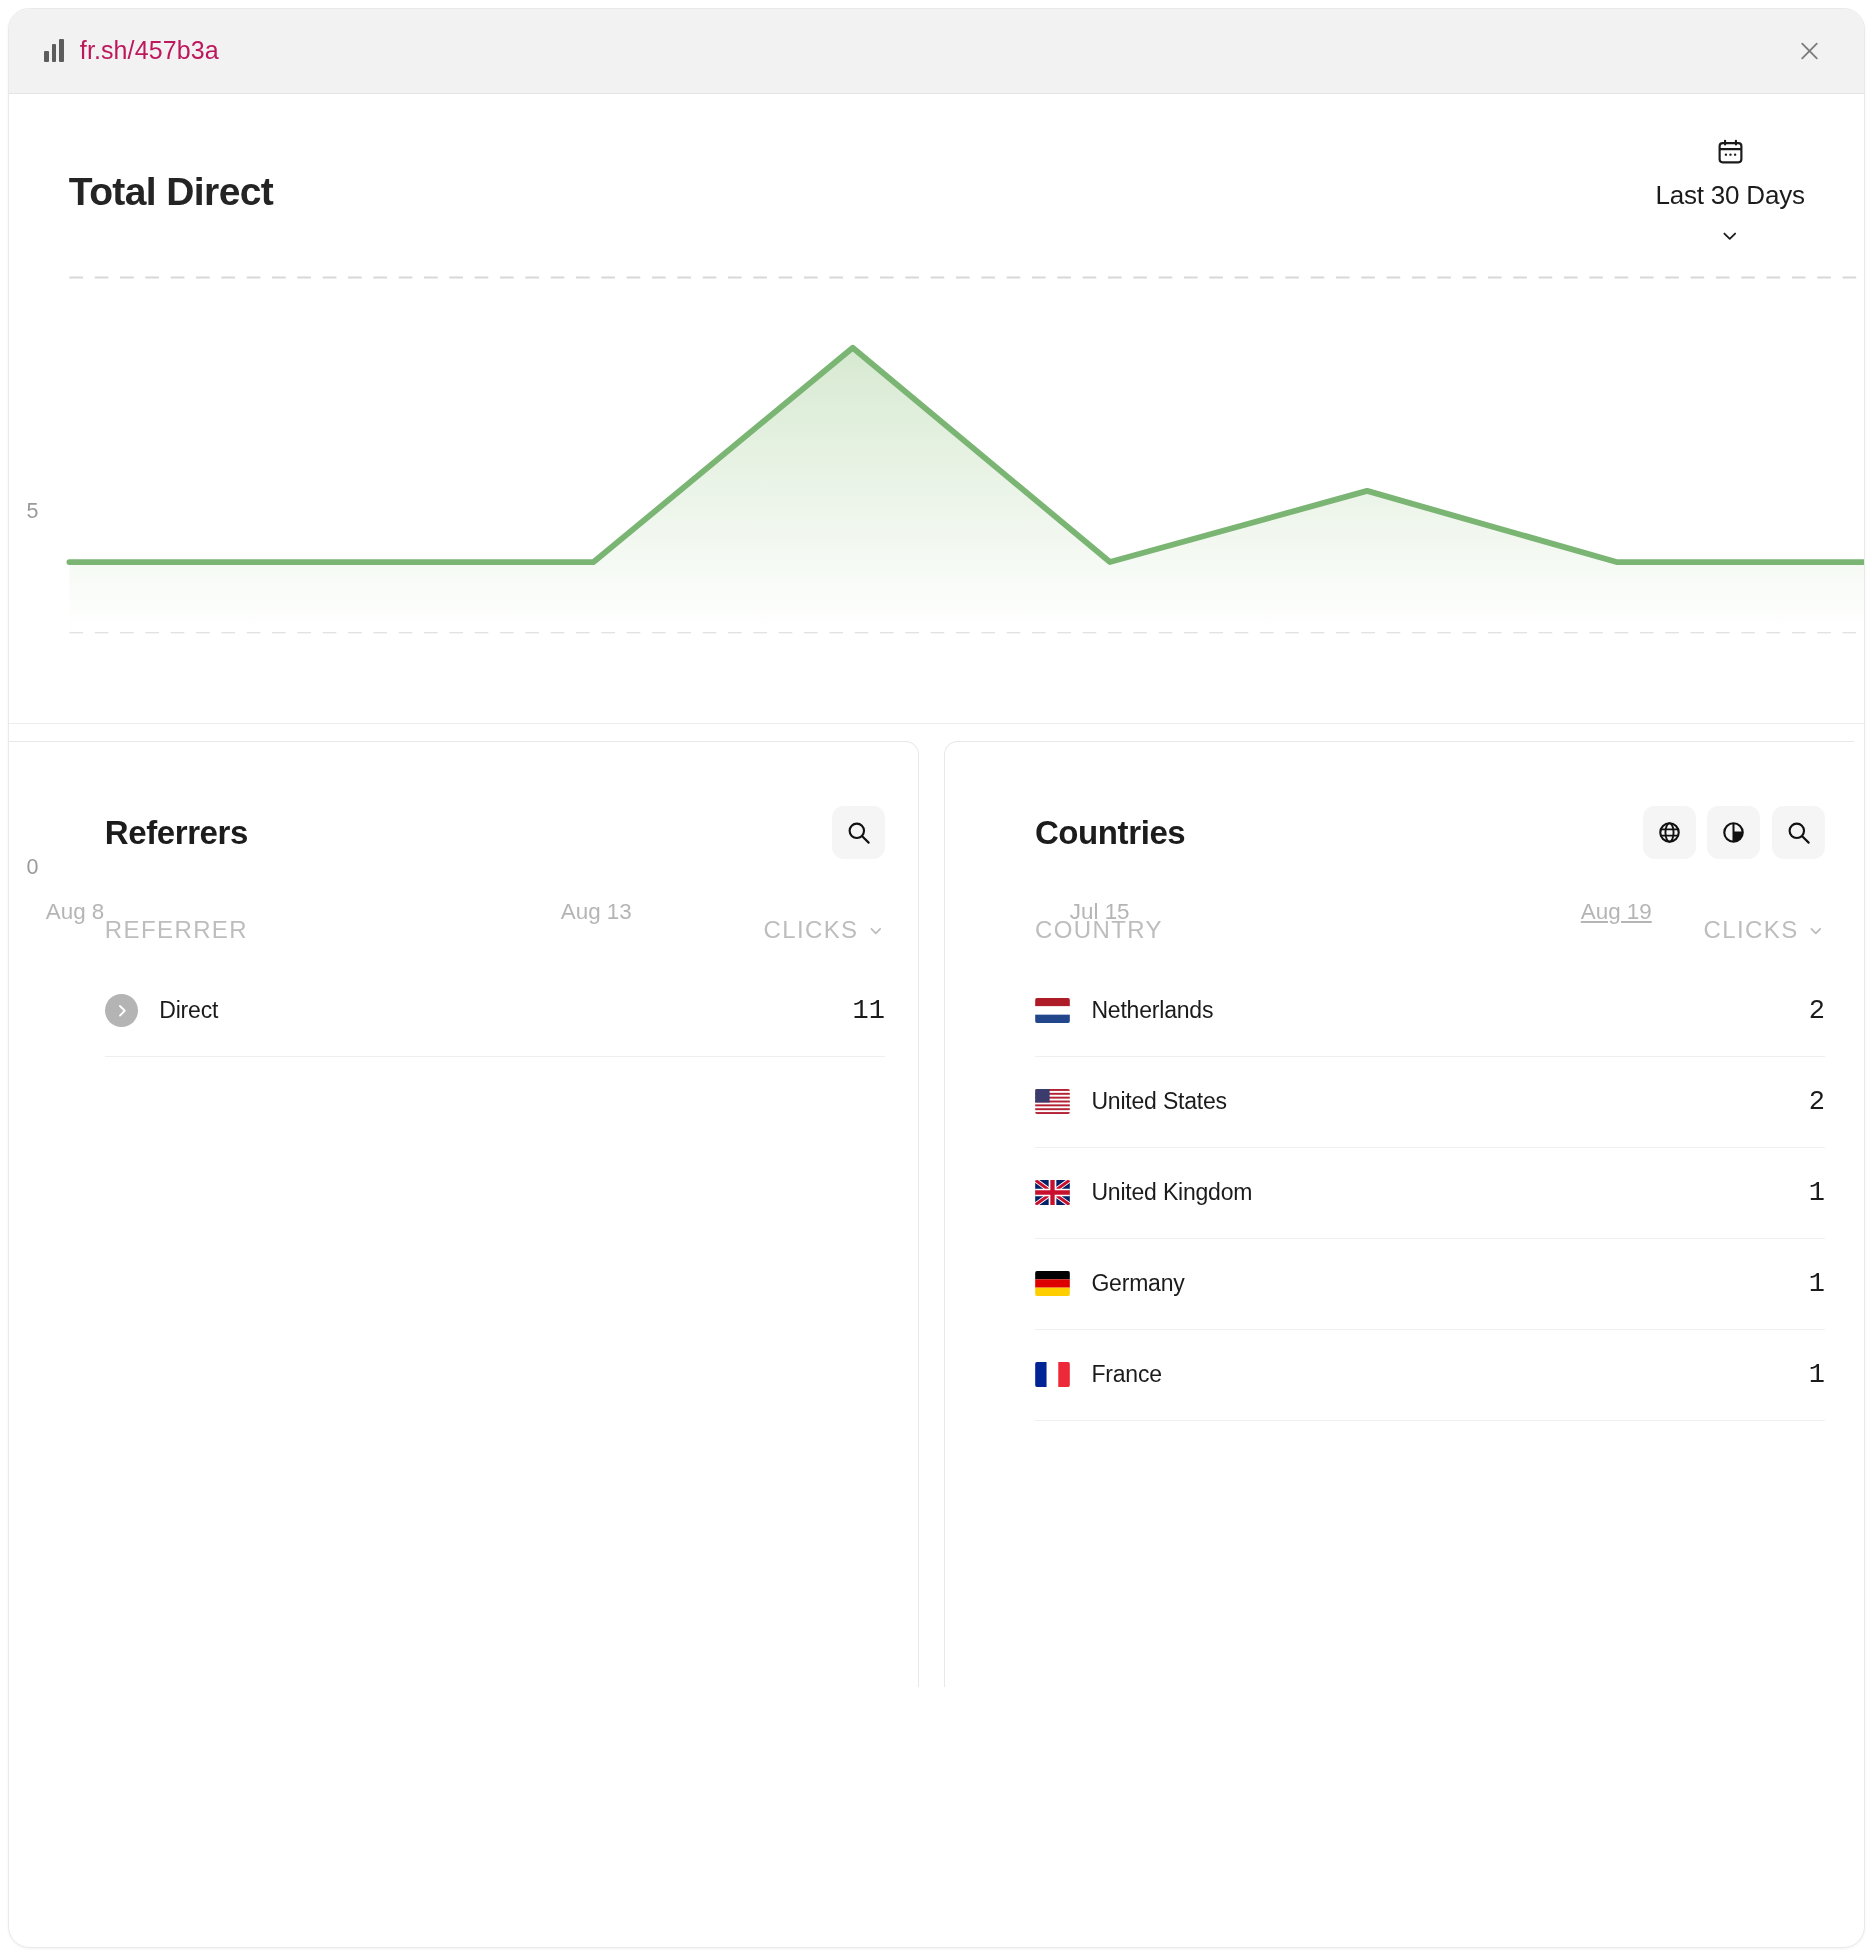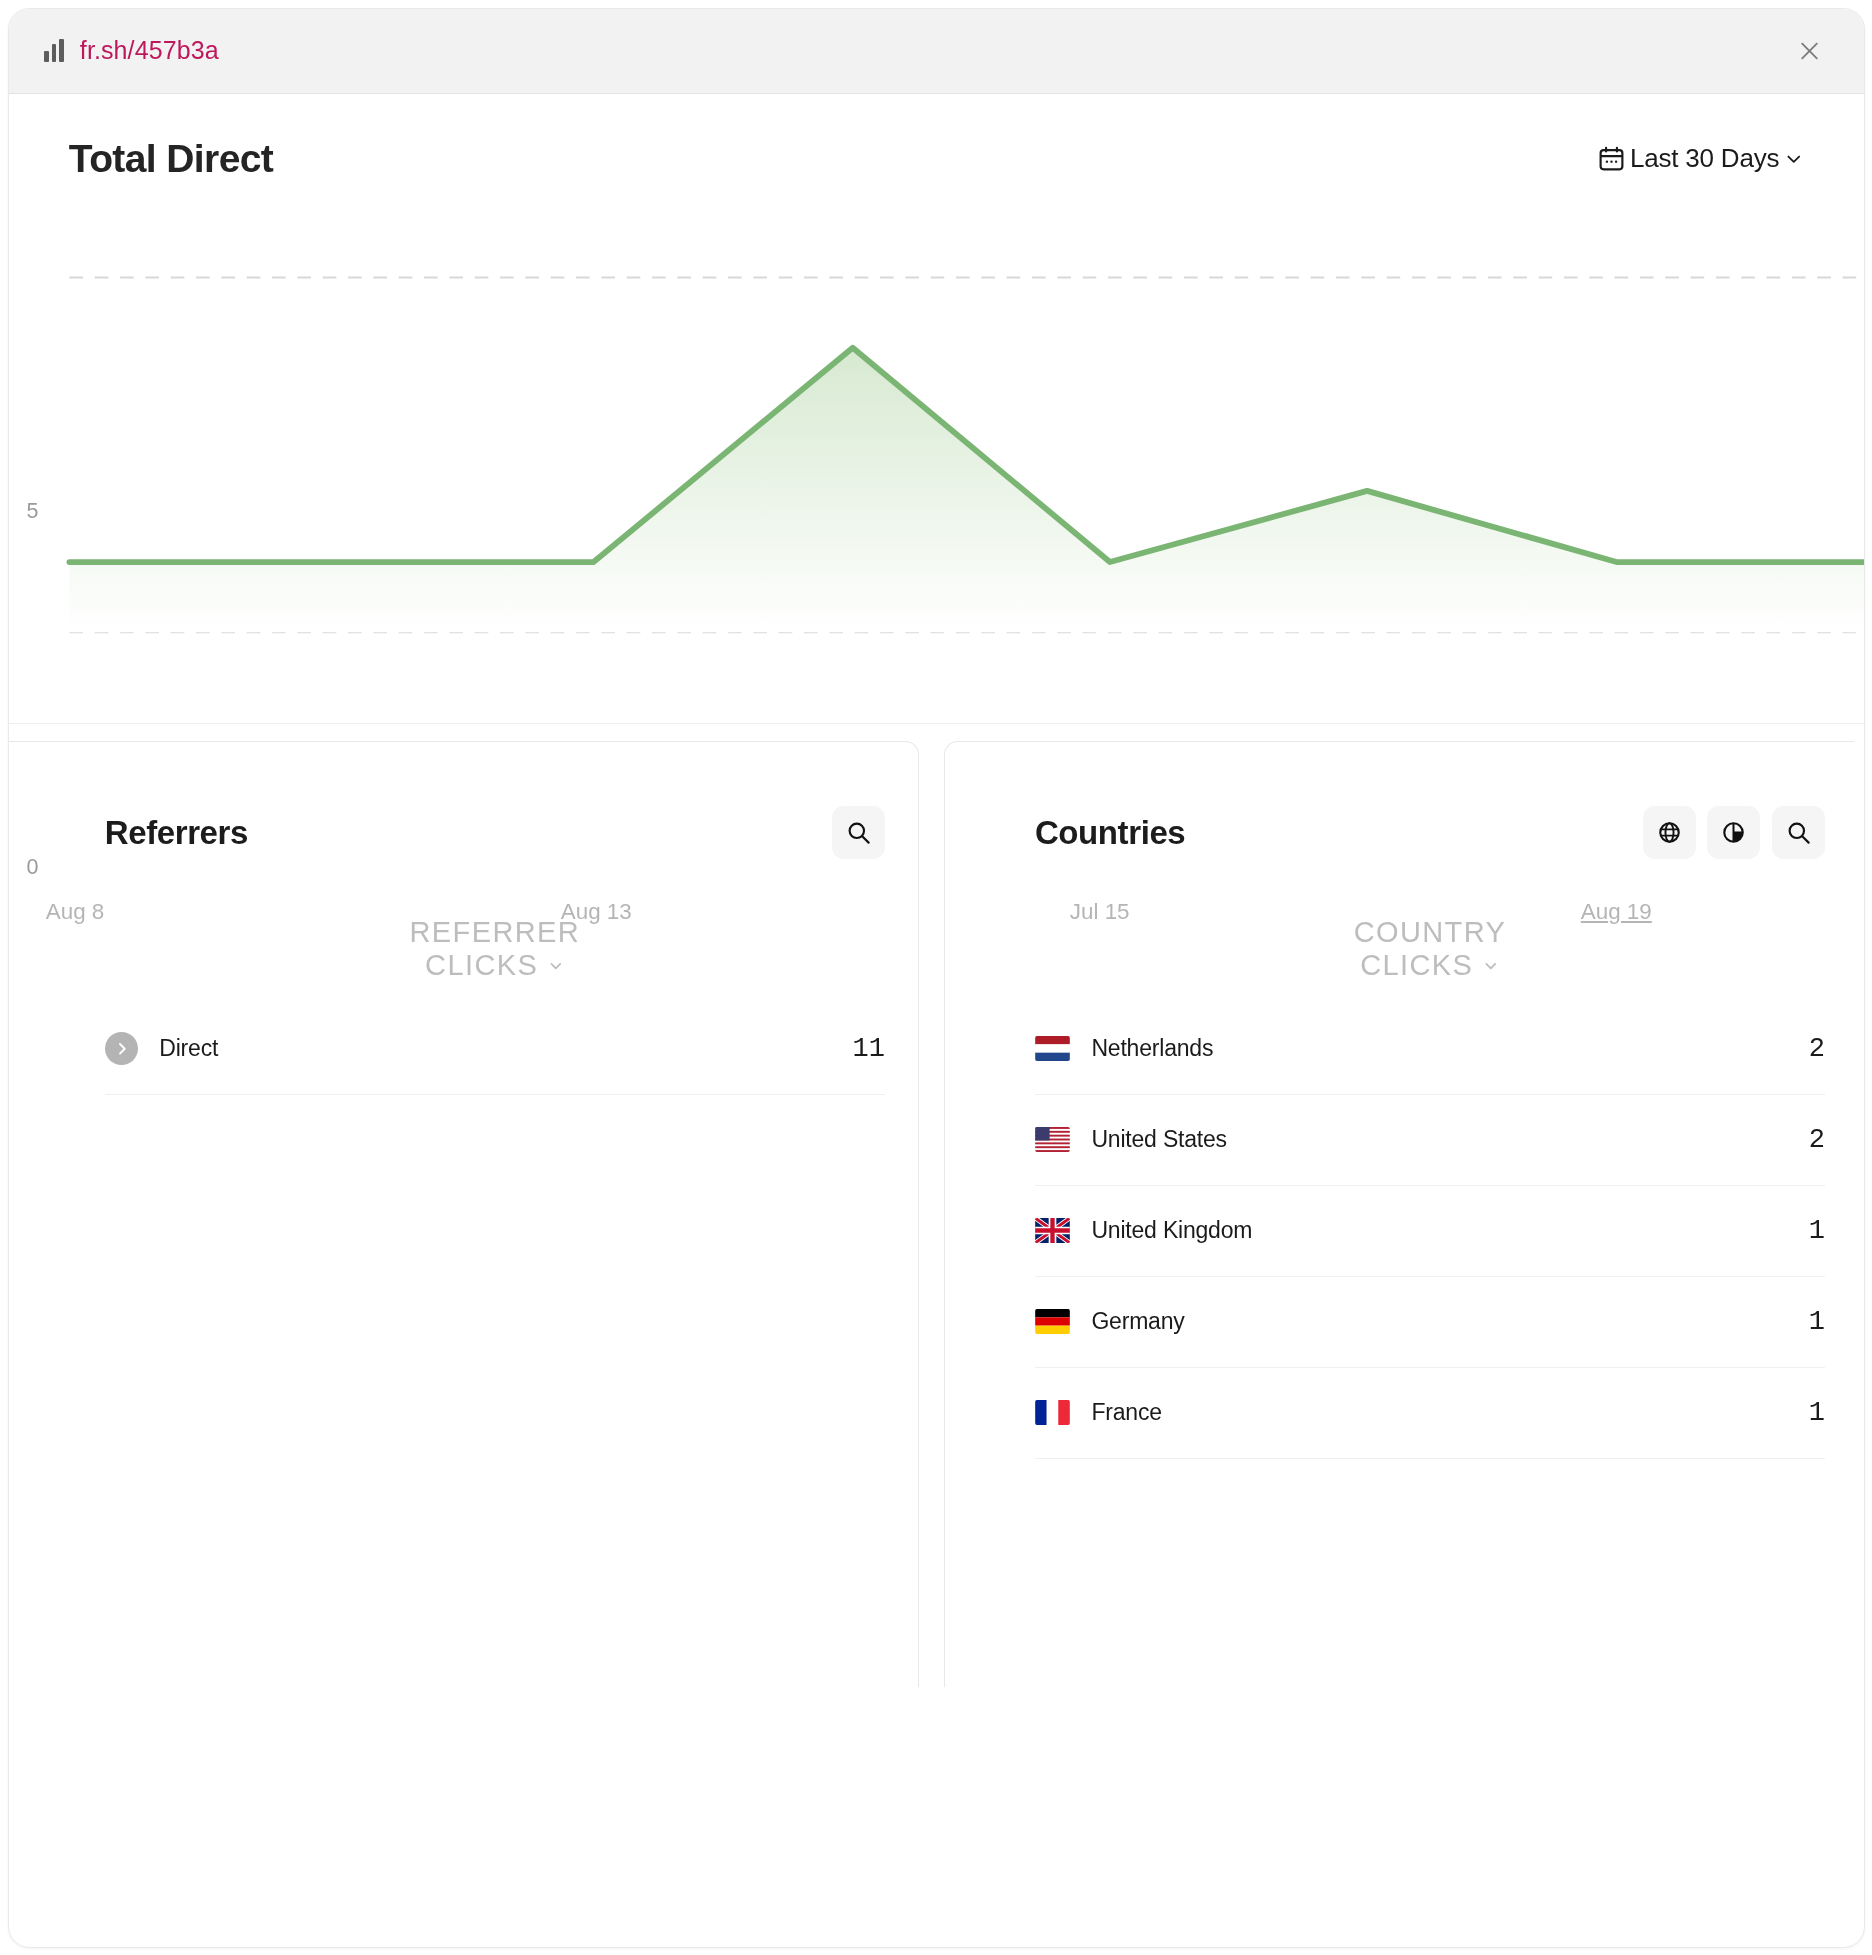--- a/index.html
+++ b/index.html
@@ -44,22 +44,22 @@
   }
 
   
   .chart-section { position: relative; height: 630px; border-bottom: 1px solid #ededed; }
   .chart-head {
     display: flex; align-items: center; justify-content: space-between;
     padding: 43px 59px 0 60px;
   }
   .chart-title { font-size: 39px; font-weight: 700; color: #242424; letter-spacing: -0.6px; }
   .range-picker {
-    display: flex; align-items: center; gap: 4px; cursor: pointer;
-    font-size: 26px; color: #1b1b1b; letter-spacing: -0.2px;
+    display: flex; align-items: center; gap: 14px; cursor: pointer;
+    font-size: 26px; color: #1b1b1b; letter-spacing: -0.2px; flex-direction: column;
   }
 
   .plot { position: absolute; left: 0; right: 0; top: 166px; height: 464px; }
   .plot svg { display: block; width: 100%; height: 380px; }
   .ytick {
     position: absolute; left: 17.6px; font-size: 21.5px; color: #9a9a9a;
   }
   .ytick.top { top: 239px; }
   .ytick.bot { top: 595px; }
   .xticks {
@@ -88,21 +88,21 @@
   .panel-title { font-size: 33px; font-weight: 700; color: #1c1c1c; letter-spacing: -0.4px; }
   .icon-group { display: flex; gap: 11.7px; }
   .icon-btn {
     width: 53px; height: 53px; border-radius: 11.7px; background: #f5f5f5;
     display: flex; align-items: center; justify-content: center; cursor: pointer;
   }
 
   .col-head {
     display: flex; align-items: center; justify-content: space-between;
     padding: 57px 33px 0 96px;
-    font-size: 29px; letter-spacing: 1.4px; color: #bdbdbd; flex-direction: column;
+    font-size: 24px; letter-spacing: 1.4px; color: #bdbdbd;
   }
   .panel.right .col-head { padding-left: 90px; padding-right: 29px; }
   .col-clicks { display: flex; align-items: center; gap: 8.8px; cursor: pointer; }
 
   .rows { padding: 0 33px 0 96px; margin-top: 21.5px; }
   .panel.right .rows { padding-left: 90px; padding-right: 29px; }
   .row {
     display: flex; align-items: center; justify-content: space-between;
     height: 91px; border-bottom: 1px solid #efefef;
   }

